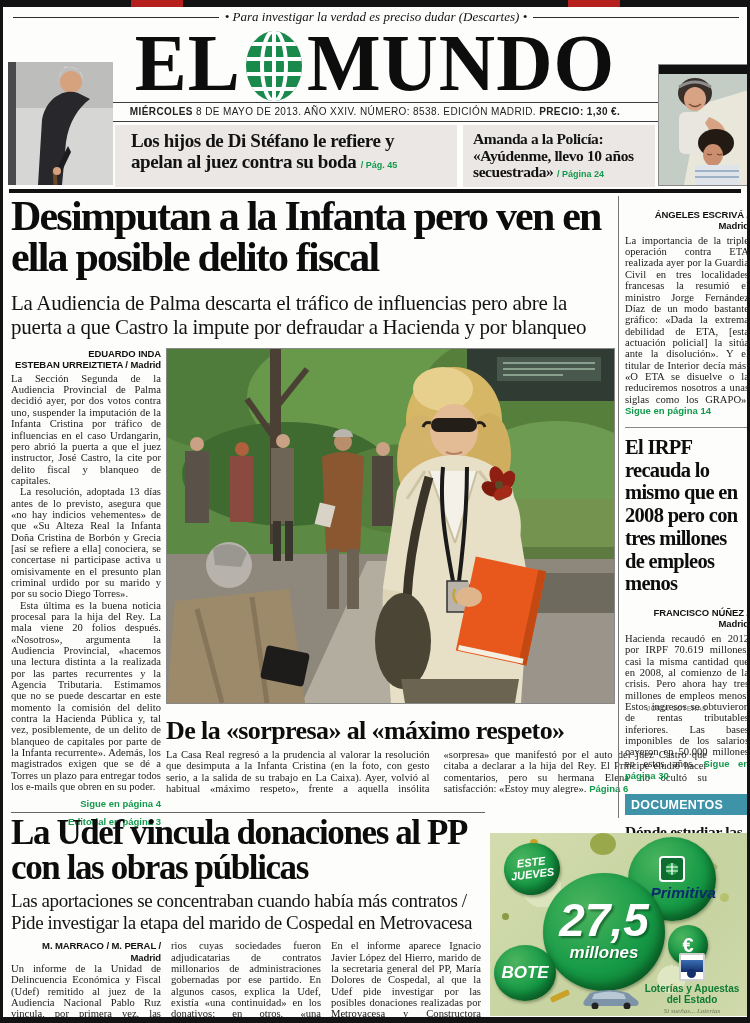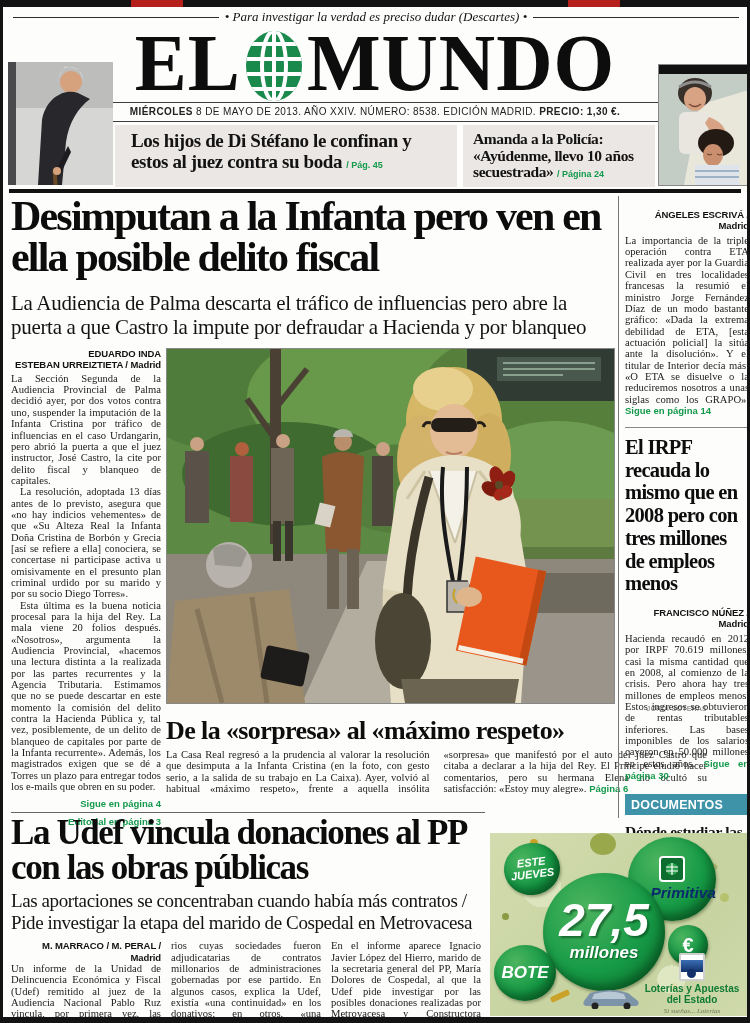--- a/index.html
+++ b/index.html
@@ -127,21 +127,21 @@
     <span class="mast-word">MUNDO</span>
   </div>
 
   <div class="abs rule" style="left:6px;top:102px;width:732px"></div>
   <div class="abs dateline">
     <span class="dl-b">MIÉRCOLES</span><span> 8 DE MAYO DE 2013. AÑO XXIV. NÚMERO: 8538. EDICIÓN MADRID. </span><span class="dl-b">PRECIO: 1,30 €.</span>
   </div>
   <div class="abs rule" style="left:6px;top:121px;width:732px"></div>
 
   <div class="abs teaser" style="left:112px;top:125px;width:342px;height:62px">
-    <h3 style="padding-left:6px"><span>Los hijos de Di Stéfano le confinan y estos al juez contra su boda</span>
+    <h3 style="padding-left:6px"><span>Los hijos de Di Stéfano le refiere y apelan al juez contra su boda</span>
     <span class="t-ref">/ Pág. 45</span></h3>
   </div>
   <div class="abs teaser" style="left:460px;top:125px;width:192px;height:62px">
     <h3 style="font-size:15.5px"><span>Amanda a la Policía: «Ayúdenme, llevo 10 años secuestrada»</span>
     <span class="t-ref">/ Página 24</span></h3>
   </div>
 
   <div class="abs" style="left:5px;top:62px">
     <svg class="svgfig" width="105" height="123" viewBox="0 0 105 123">
       <rect width="105" height="123" fill="#d6d6d4"></rect>

